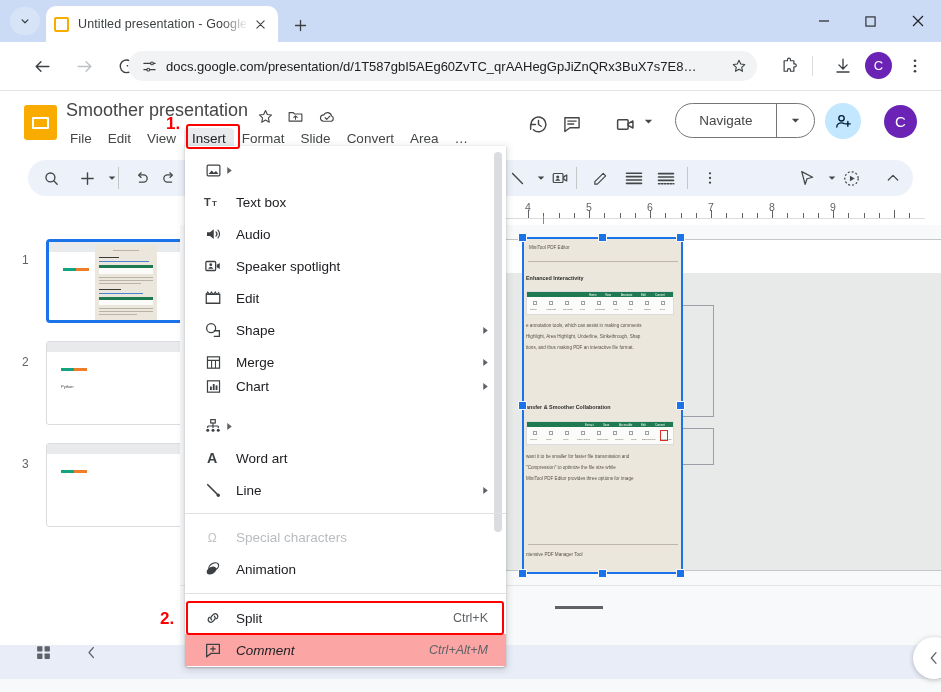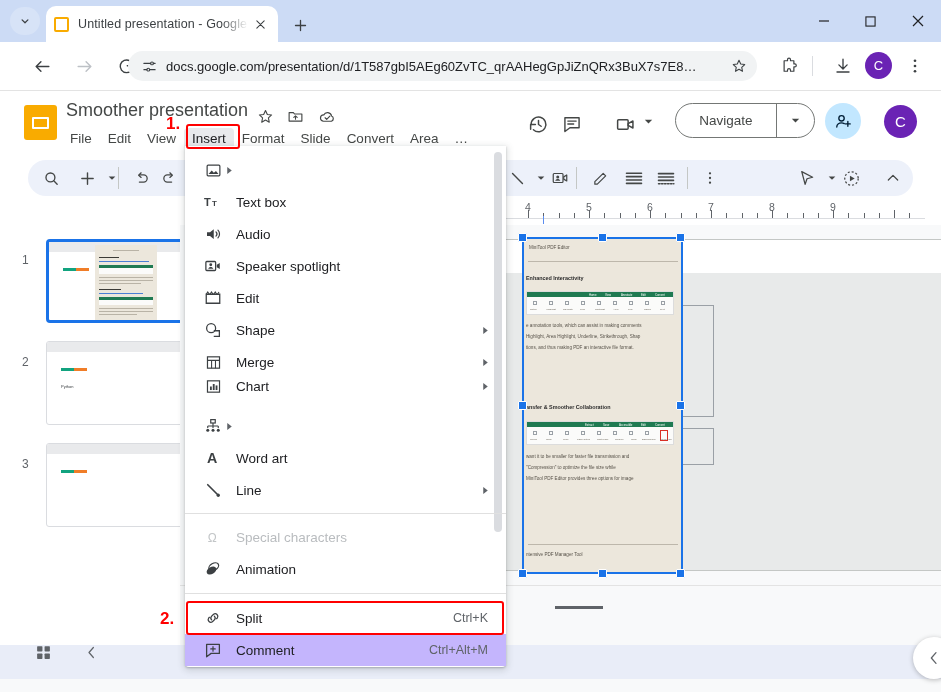--- a/index.html
+++ b/index.html
@@ -263,21 +263,21 @@
     position:absolute; left:185px; top:146px; width:321px; height:521px;
     background:#fff; border-radius:0 0 4px 4px;
     box-shadow:0 2px 6px 2px rgba(60,64,67,.15), 0 1px 2px rgba(60,64,67,.3);
     z-index:60;
   }
   .dd-item {
     position:absolute; left:0; width:321px; height:32px;
     display:flex; align-items:center; cursor:pointer;
   }
   .dd-item.disabled { cursor:default; }
-  .dd-item.hl { background:#c4b5fd; }
+  .dd-item.hl { background:#fca5a5;font-style:italic; }
   .dd-ico {
     width:24px; margin-left:16px; flex:none;
     display:flex; align-items:center; justify-content:center; color:#3c4043;
   }
   .dd-label { margin-left:11px; font-size:13.5px; color:#202124; flex:1; }
   .dd-item.disabled .dd-label { color:#b9bcbf; }
   .dd-item.disabled .dd-ico { color:#c3c6c8; }
   .dd-accel { font-size:12.5px; color:#5f6368; margin-right:18px; }
   .dd-arrow { margin-right:16px; display:flex; align-items:center; }
   .dd-sep { position:absolute; left:0; width:321px; height:1px; background:#e0e0e0; }

